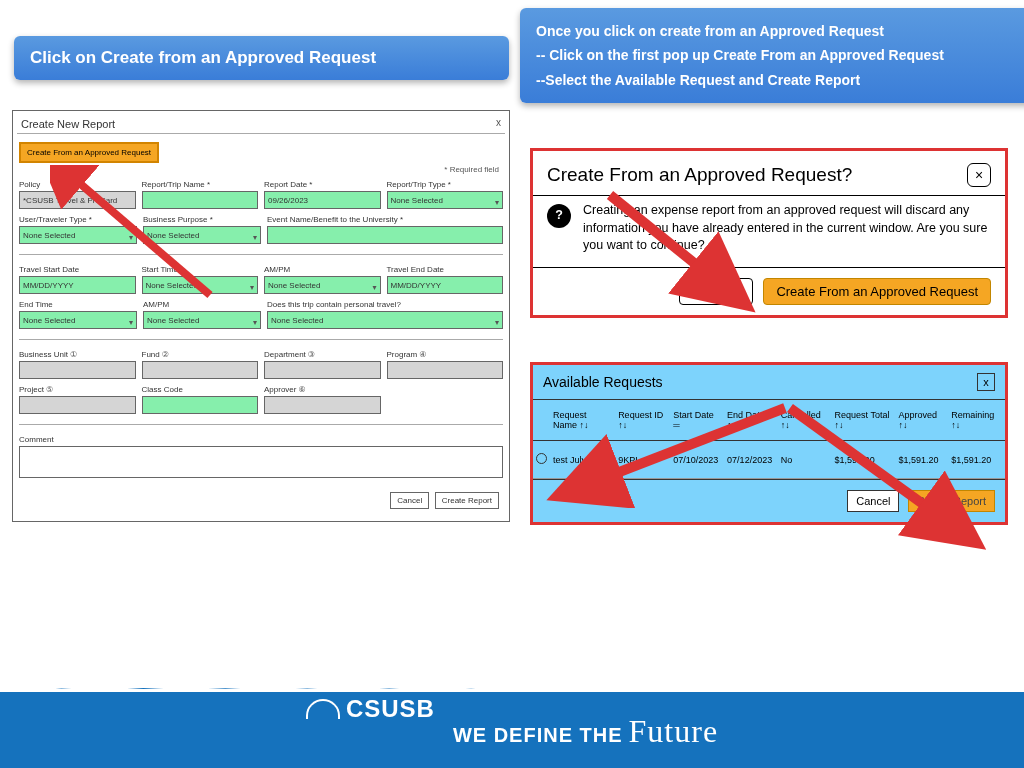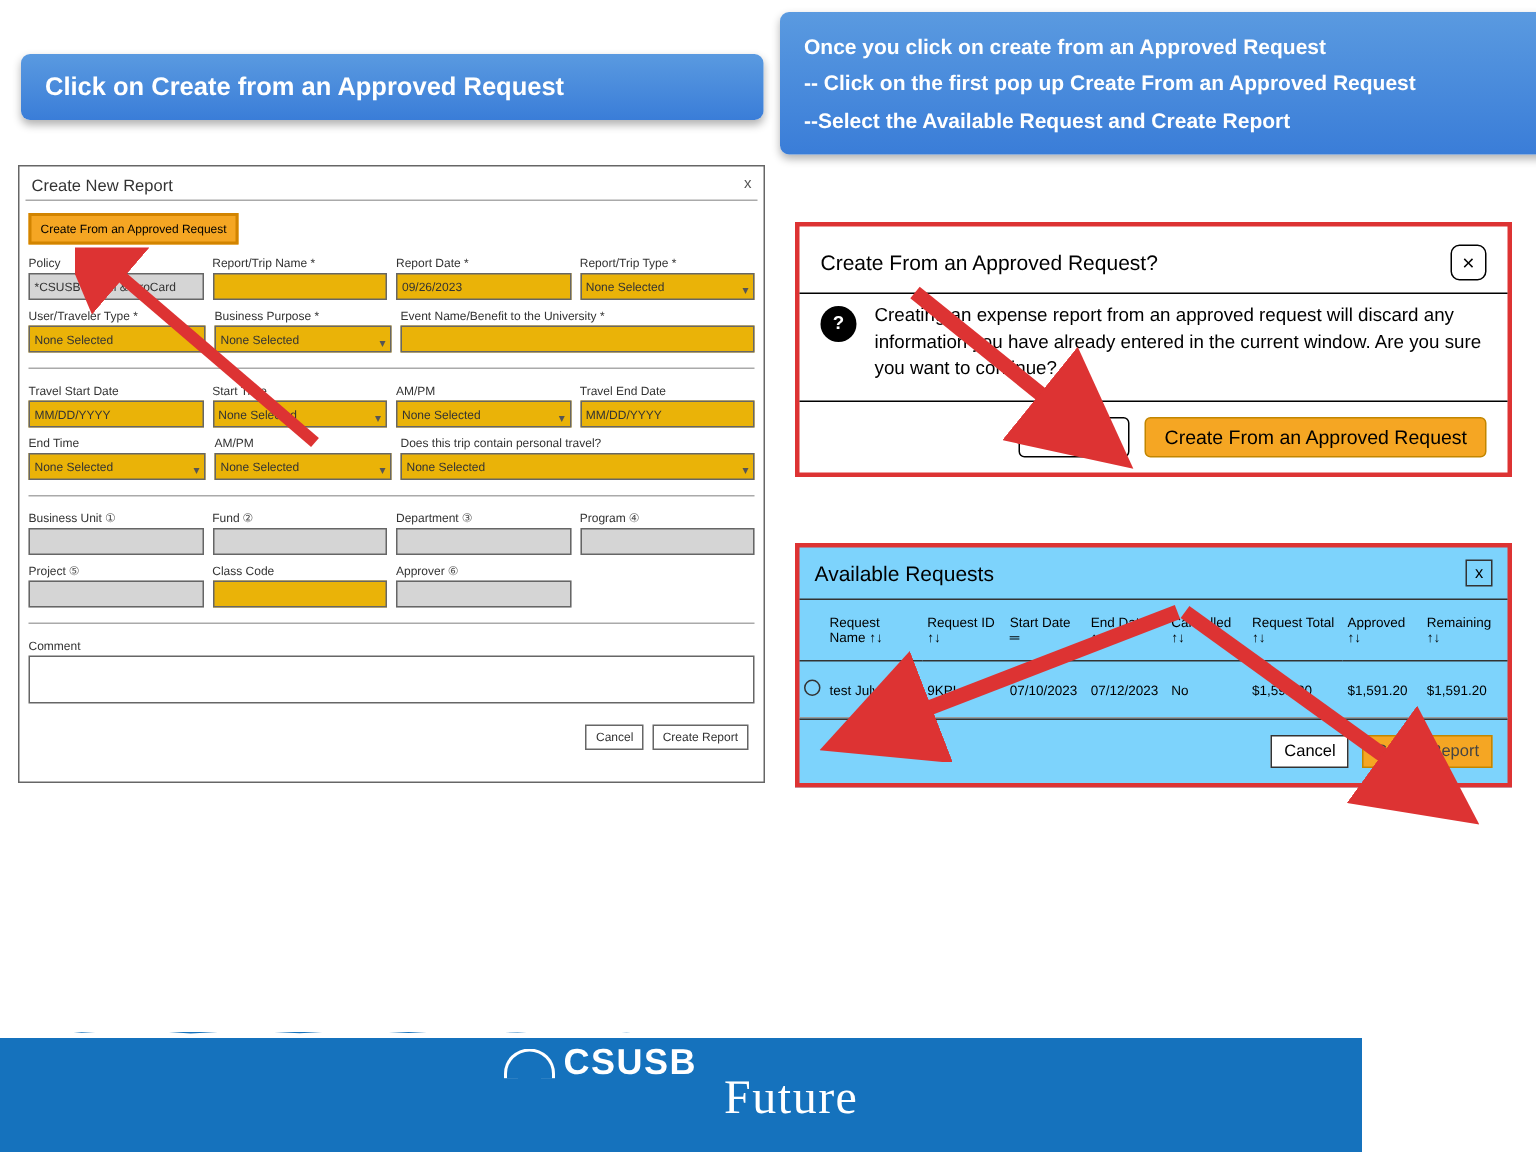--- a/index.html
+++ b/index.html
@@ -12,33 +12,33 @@
 
   
   .form-panel { position: absolute; left: 12px; top: 110px; width: 498px; height: 412px; border: 1px solid #666; background: #fff; padding: 4px; font-size: 9px; color: #333; }
   .form-title { font-size: 11px; padding: 3px 4px; border-bottom: 1px solid #aaa; position: relative; }
   .form-title .x { position: absolute; right: 4px; top: 2px; font-size: 10px; color: #555; }
   .approve-btn { display: inline-block; background: #f5a623; border: 2px solid #d28400; color: #000; font-size: 8px; padding: 4px 6px; margin: 8px 0 2px 2px; }
   .req-hint { text-align: right; font-size: 8px; color: #555; margin-right: 6px; }
   .form-row { display: flex; gap: 6px; margin: 6px 2px; }
   .field { flex: 1; }
   .field-label { font-size: 8px; color: #333; margin-bottom: 2px; }
-  .field-input { border: 1px solid #666; height: 18px; line-height: 18px; font-size: 8px; padding: 0 3px; background: #eab308; position: relative; }
+  .field-input { border: 1px solid #666; height: 18px; line-height: 18px; font-size: 8px; padding: 0 3px; background: #86efac; position: relative; }
   .field-input.gray { background: #d5d5d5; }
   .field-input .caret { position: absolute; right: 3px; top: 2px; font-size: 8px; color: #555; }
   .hr { border-top: 1px solid #aaa; margin: 10px 2px; }
   .num-badge { font-size: 8px; color: #555; margin-left: 2px; }
   .comment-box { border: 1px solid #666; height: 32px; margin: 2px; }
   .form-footer { text-align: right; margin-top: 14px; padding-right: 6px; }
   .sm-btn { border: 1px solid #666; background: #fff; font-size: 8px; padding: 3px 6px; margin-left: 3px; display: inline-block; }
 
   
   .dialog { position: absolute; left: 530px; top: 148px; width: 478px; border: 3px solid #d33; background: #fff; }
   .dialog-title-row { display: flex; justify-content: space-between; align-items: center; padding: 12px 14px 8px 14px; }
-  .dialog-title { font-size: 14px; }
+  .dialog-title { font-size: 19px; }
   .close-x { border: 1.5px solid #000; border-radius: 6px; width: 24px; height: 24px; display: flex; align-items: center; justify-content: center; font-size: 14px; }
   .dialog-body { display: flex; gap: 12px; padding: 6px 14px 12px 14px; font-size: 12.5px; line-height: 1.4; border-top: 1px solid #000; border-bottom: 1px solid #000; }
   .q-icon { width: 24px; height: 24px; border-radius: 50%; background: #000; color: #fff; font-weight: bold; display: flex; align-items: center; justify-content: center; flex-shrink: 0; margin-top: 2px; }
   .dialog-actions { padding: 10px 14px; text-align: right; }
   .btn-outline { border: 1.5px solid #000; border-radius: 4px; background: #fff; padding: 5px 12px; font-size: 13px; margin-right: 6px; display: inline-block; }
   .btn-primary { border: 1.5px solid #c28600; border-radius: 4px; background: #f5a623; padding: 5px 12px; font-size: 13px; display: inline-block; color: #000; }
 
   
   .avail { position: absolute; left: 530px; top: 362px; width: 478px; border: 3px solid #d33; background: #7dd3fc; }
   .avail-head { display: flex; justify-content: space-between; align-items: center; padding: 8px 10px; border-bottom: 1px solid #333; }
@@ -49,21 +49,21 @@
   .avail-table td { border-bottom: 1px solid #999; padding: 12px 3px; }
   .radio { width: 11px; height: 11px; border: 1.5px solid #333; border-radius: 50%; display: inline-block; }
   .avail-actions { padding: 10px; text-align: right; border-top: 1px solid #333; }
   .cancel-btn { border: 1px solid #333; background: #fff; padding: 4px 8px; font-size: 11px; margin-right: 4px; display: inline-block; }
   .create-btn { border: 1px solid #c28600; background: #f5a623; padding: 4px 8px; font-size: 11px; display: inline-block; color: #444; }
 
   
   .arrow { position: absolute; pointer-events: none; }
 
   
-  .footer-wave { position: absolute; left: 0; bottom: 0; width: 908px; height: 80px; background: #1572bd; }
+  .footer-wave { position: absolute; left: 0; bottom: 0; width: 1024px; height: 80px; background: #1572bd; }
   .footer-wave::before { content: ""; position: absolute; top: -6px; left: 0; right: 0; height: 10px; background: #fff; clip-path: polygon(0 60%, 3% 40%, 6% 65%, 10% 45%, 14% 70%, 18% 50%, 22% 68%, 26% 48%, 30% 66%, 34% 46%, 38% 64%, 42% 44%, 46% 62%, 50% 42%, 54% 60%, 58% 40%, 62% 58%, 66% 38%, 70% 56%, 74% 36%, 78% 54%, 82% 34%, 86% 52%, 90% 32%, 94% 50%, 98% 30%, 100% 48%, 100% 100%, 0 100%); }
   .footer-content { position: absolute; left: 0; right: 0; bottom: 18px; display: flex; align-items: center; justify-content: center; gap: 18px; color: #fff; }
   .csusb-logo { display: flex; align-items: center; gap: 6px; font-weight: bold; font-size: 24px; letter-spacing: 1px; }
   .mtn { width: 34px; height: 20px; border: 2px solid #fff; border-bottom: none; border-top-left-radius: 60% 100%; border-top-right-radius: 60% 100%; position: relative; }
   .tagline { font-size: 20px; font-weight: bold; letter-spacing: 1px; display: flex; align-items: baseline; gap: 6px; }
   .script { font-family: "Brush Script MT", cursive; font-size: 32px; font-weight: normal; margin-top: 46px; }
 </style>
 </head>
 <body>
 
@@ -73,20 +73,21 @@
   <div class="line2">-- Click on the first pop up Create From an Approved Request</div>
   <div class="line3">--Select the Available Request and Create Report</div>
 </div>
 
 <div class="form-panel">
   <div class="form-title">
     <span>Create New Report</span>
     <span class="x">x</span>
   </div>
   <span class="approve-btn">Create From an Approved Request</span>
+  <div class="req-hint">* Required field</div>
 
   <div class="form-row">
     <div class="field">
         <div class="field-label">Policy</div>
         <div class="field-input gray"><span>*CSUSB Travel &amp; ProCard</span></div>
       </div>
     <div class="field">
         <div class="field-label">Report/Trip Name *</div>
         <div class="field-input"></div>
       </div>
@@ -287,16 +288,17 @@
   <line x1="20" y1="10" x2="200" y2="140" stroke="#d33" stroke-width="10" marker-end="url(#ah4)"></line>
 </svg>
 
 <div class="footer-wave">
   <div class="footer-content">
     <div class="csusb-logo">
       <span class="mtn"></span>
       <span>CSUSB</span>
     </div>
     <div class="tagline">
+      <span>WE DEFINE THE</span>
       <span class="script">Future</span>
     </div>
   </div>
 </div>
 
 </body></html>

